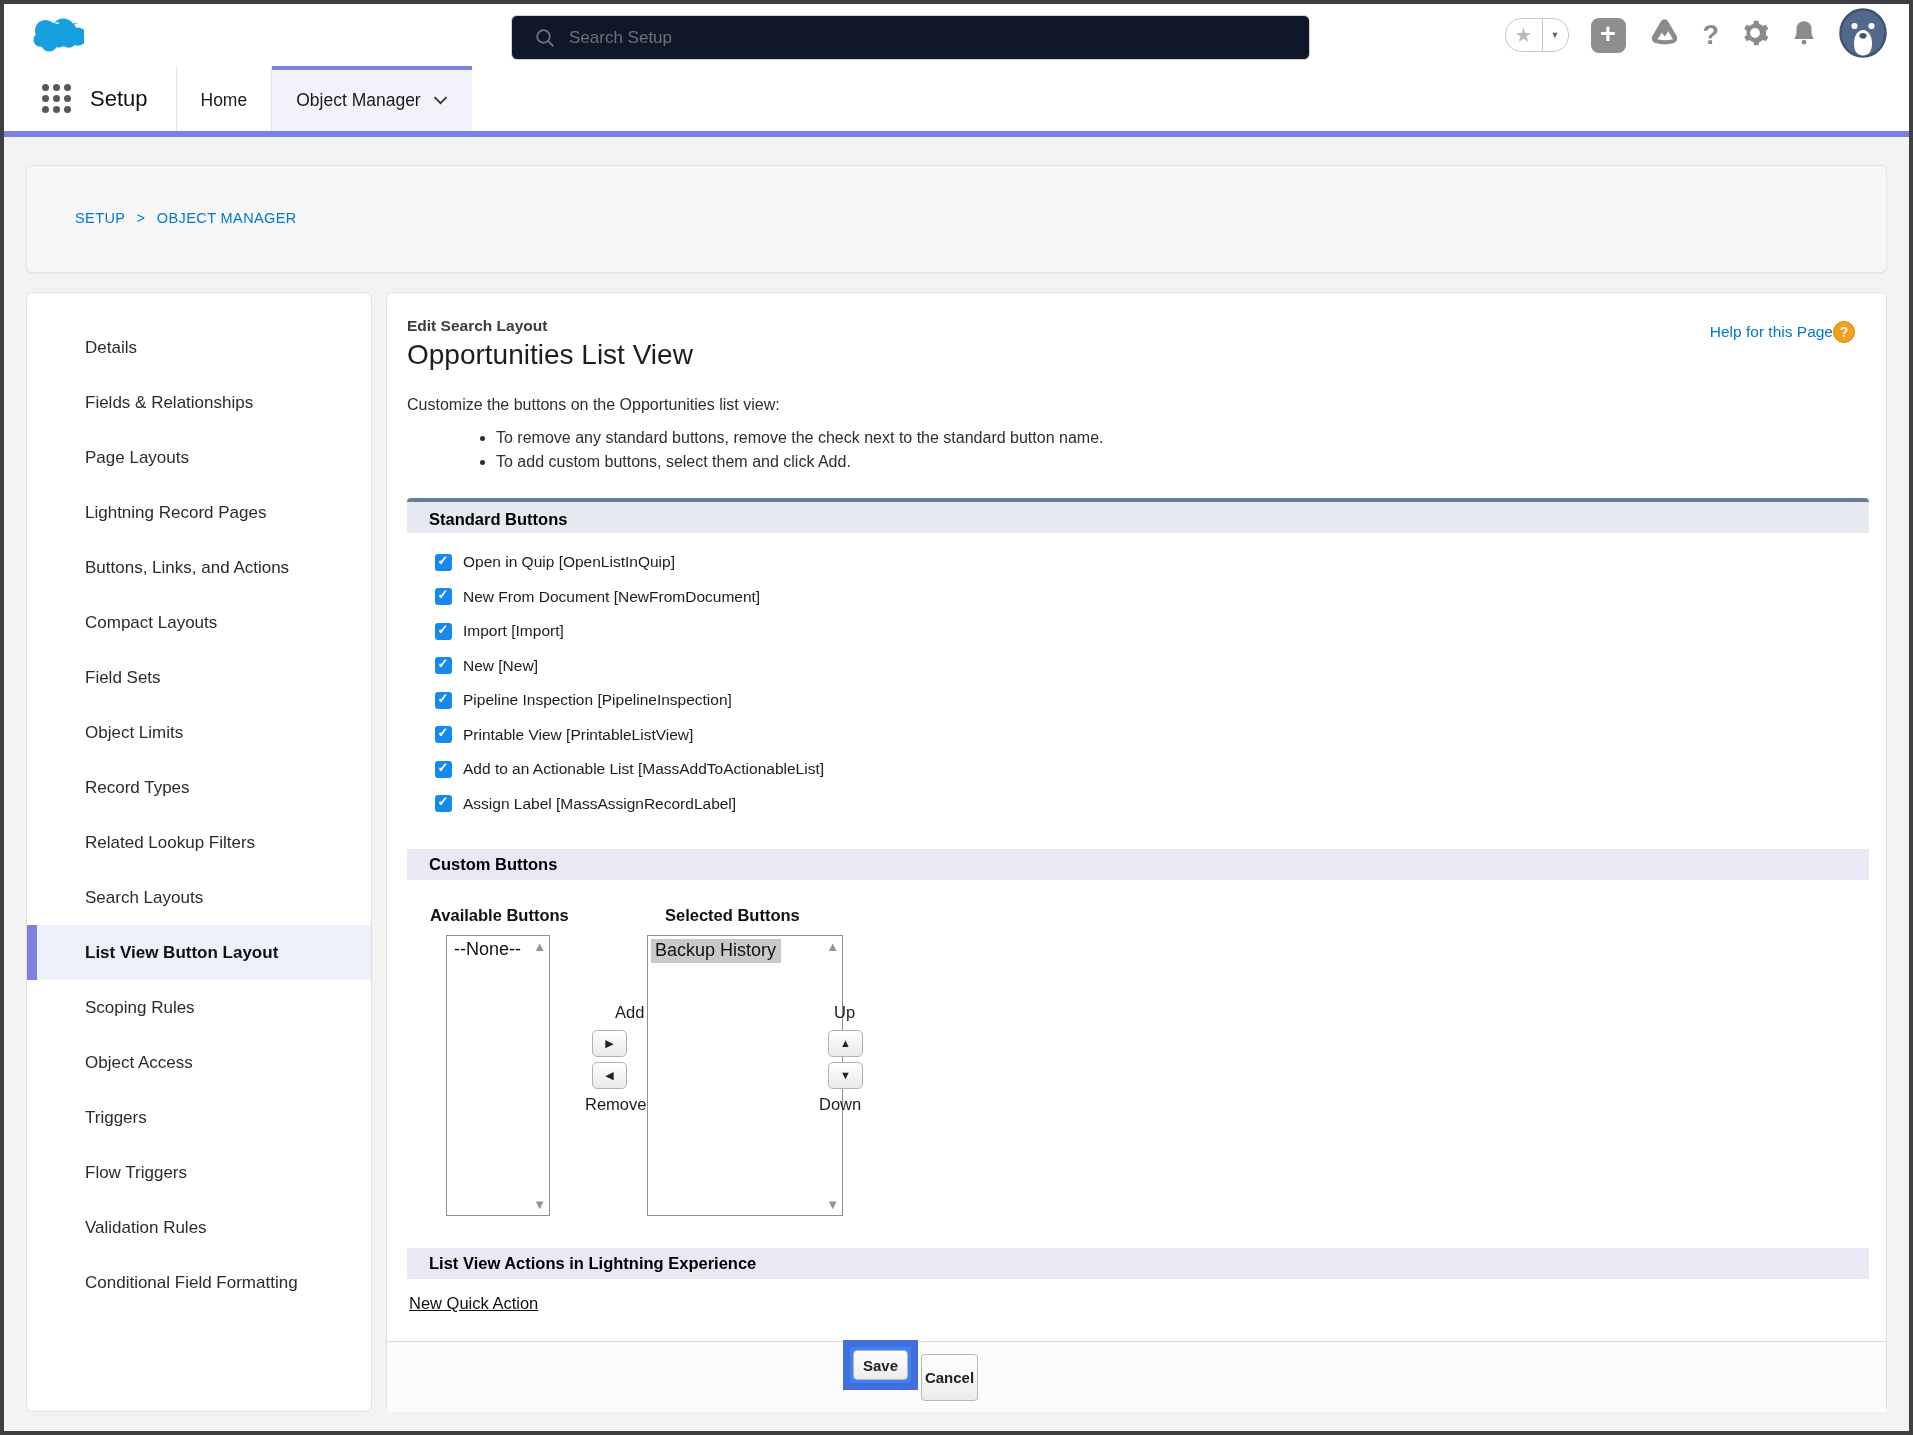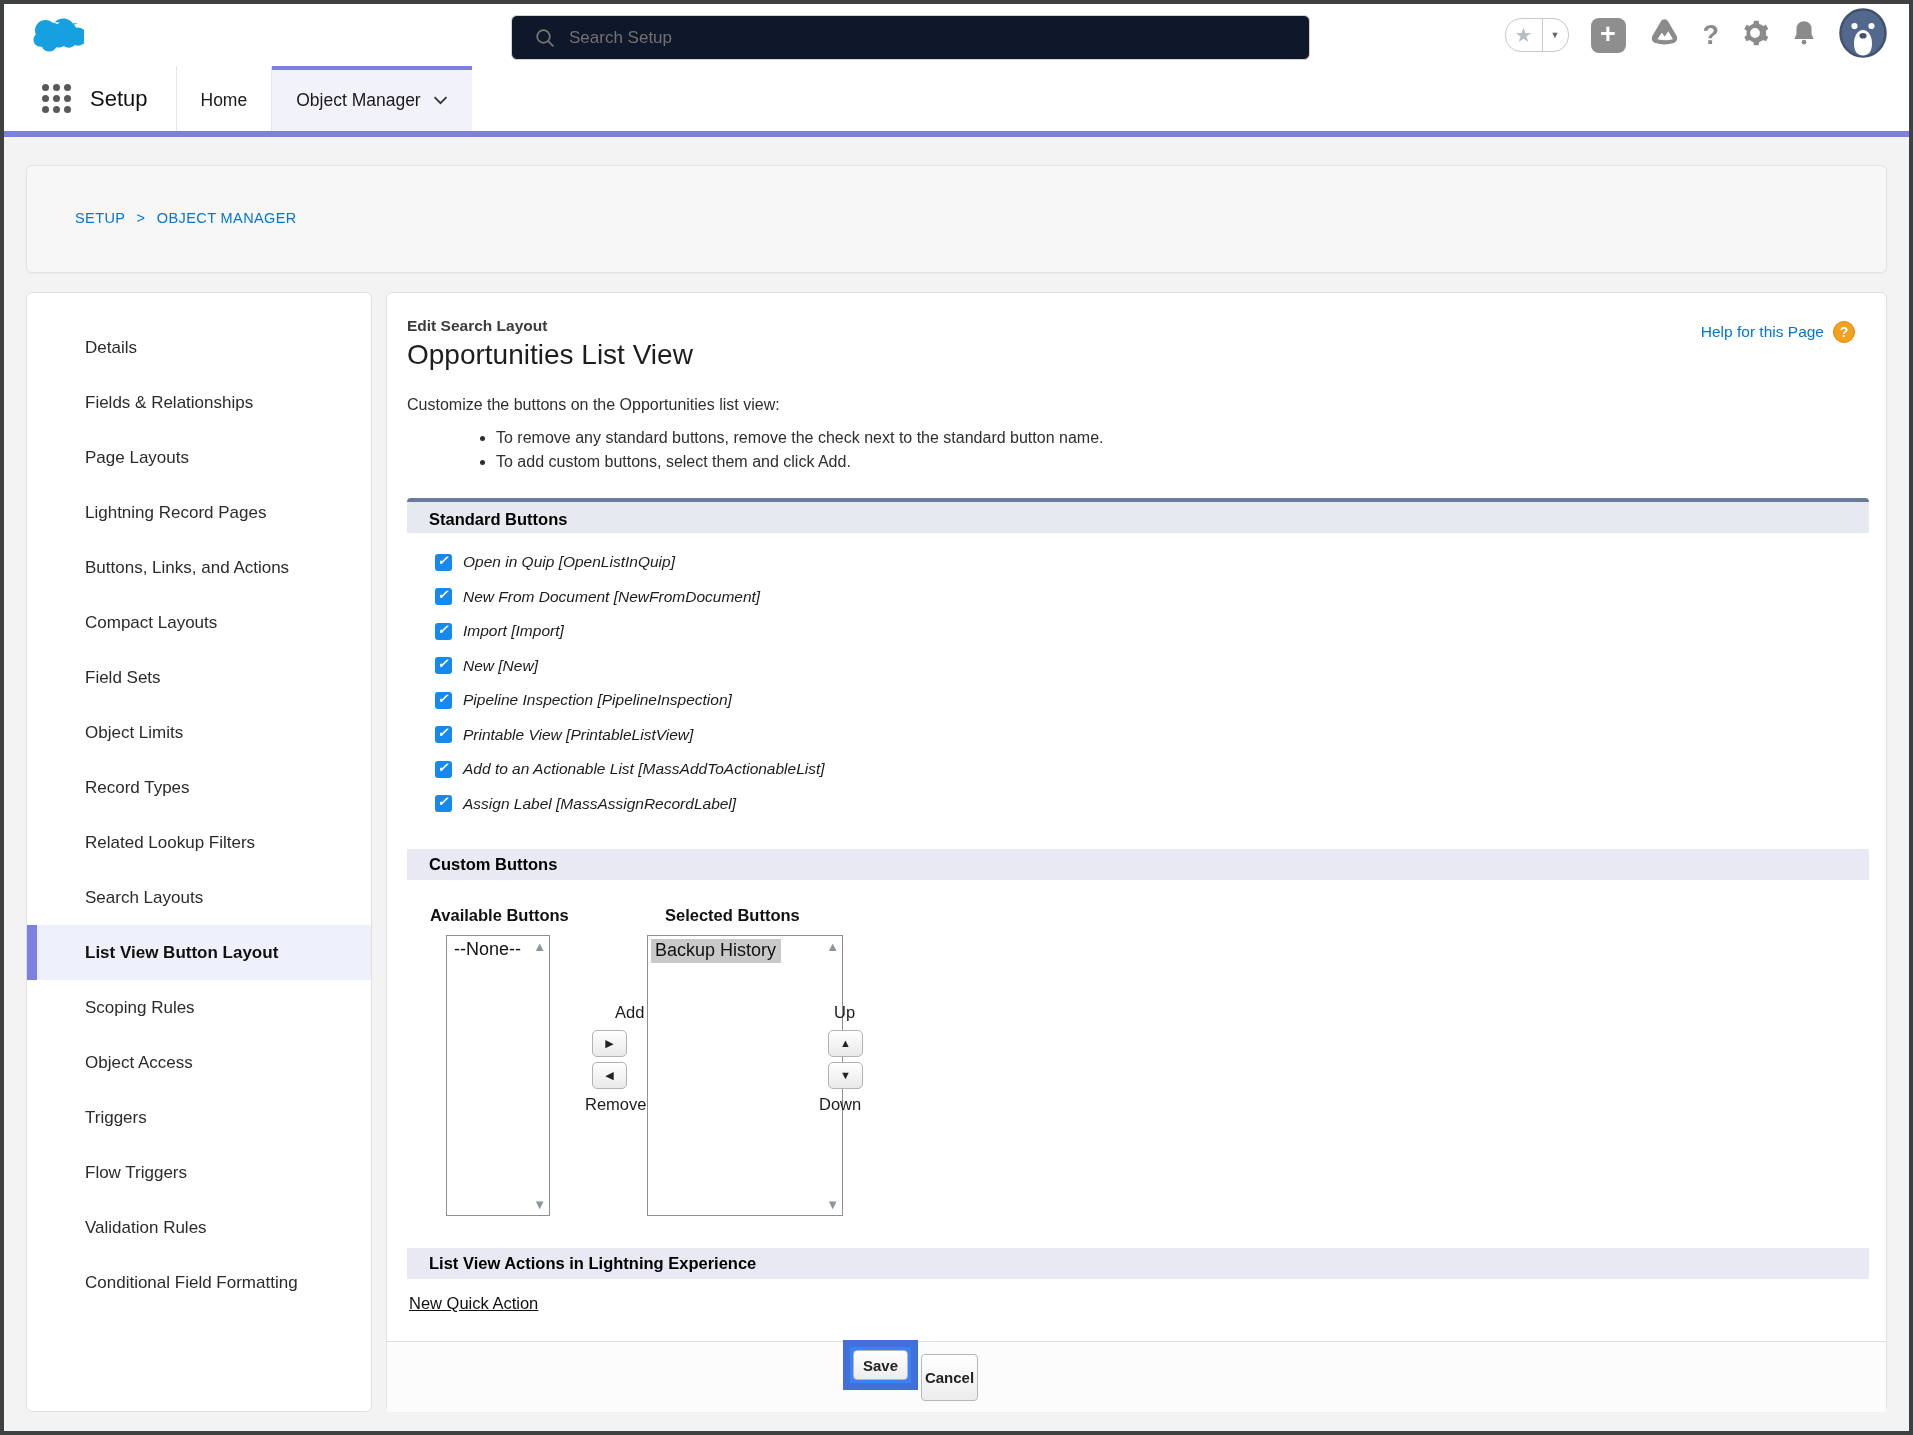--- a/index.html
+++ b/index.html
@@ -37,34 +37,34 @@
 
   .content-row { display:flex; gap:14px; margin-top:19px; height:1120px; }
 
   
   .sidebar { width:346px; background:#fff; border:1px solid #e0e0e0; border-radius:6px; padding-top:27px; }
   .nav-item { height:55px; display:flex; align-items:center; padding-left:48px; font-size:17px; color:#2b2b2b; cursor:pointer; border-left:10px solid transparent; }
   .nav-item.selected { background:#eef1fb; border-left:10px solid #7c80e2; font-weight:700; color:#111; }
 
   
   .main-card { flex:1; background:#fff; border:1px solid #e0e0e0; border-radius:6px; position:relative; padding:0 17px 0 20px; }
-  .help-row { position:absolute; top:28px; right:31px; display:flex; align-items:center; gap:9px;justify-content:flex-end; }
+  .help-row { position:absolute; top:28px; right:31px; display:flex; align-items:center; gap:0;justify-content:flex-end; }
   .help-row a { color:#0176d3; font-size:15.5px; text-decoration:none; }
   .help-bubble { width:22px; height:22px; border-radius:50%; background:#f2a01e; border:1px solid #d8890a; color:#fff; font-size:14px; font-weight:700; text-align:center; line-height:21px; }
   .eyebrow { margin-top:24px; font-size:15.5px; font-weight:700; color:#3c3c3c; }
   .page-title { font-size:28px; font-weight:400; color:#1d1d1d; margin-top:4px; }
   .intro { font-size:16px; color:#2e2e2e; margin-top:25px; }
   .bullets { margin-top:12px; padding-left:89px; }
   .bullets li { font-size:16px; color:#2e2e2e; line-height:24px; }
 
   .section-bar { margin-top:24px; background:#e7e9f1; height:35px; line-height:35px; font-size:16.5px; font-weight:700; color:#000; padding-left:22px; }
   .section-bar.first { border-top:4px solid #6a7b97; border-radius:4px 4px 0 0; }
   .section-bar.lav { background:#e9e9f3; height:31px; line-height:31px; margin-top:0; }
 
-  .check-list { padding:12px 0 6px 28px;font-style:italic; }
+  .check-list { padding:12px 0 6px 28px; }
   .check-row { height:34.5px; display:flex; align-items:center; }
   .checkbox { width:17px; height:17px; background:#1589ee; border-radius:3px; position:relative; flex:0 0 17px; }
   .checkbox::after { content:"✓"; position:absolute; left:2.5px; top:-1px; color:#fff; font-size:13px; font-weight:700; }
   .check-row label { margin-left:11px; font-size:15.5px; color:#1c1c1c; }
 
   
   .dual { position:relative; height:368px; }
   .col-label { position:absolute; top:26px; font-size:16.5px; font-weight:700; color:#111; }
   .listbox { position:absolute; top:55px; height:281px; background:#fff; border:1px solid #8f8f8f; font-size:18px; color:#111; }
   .listbox .tri-up { position:absolute; top:3px; right:3px; font-size:13px; color:#8e959e; }

